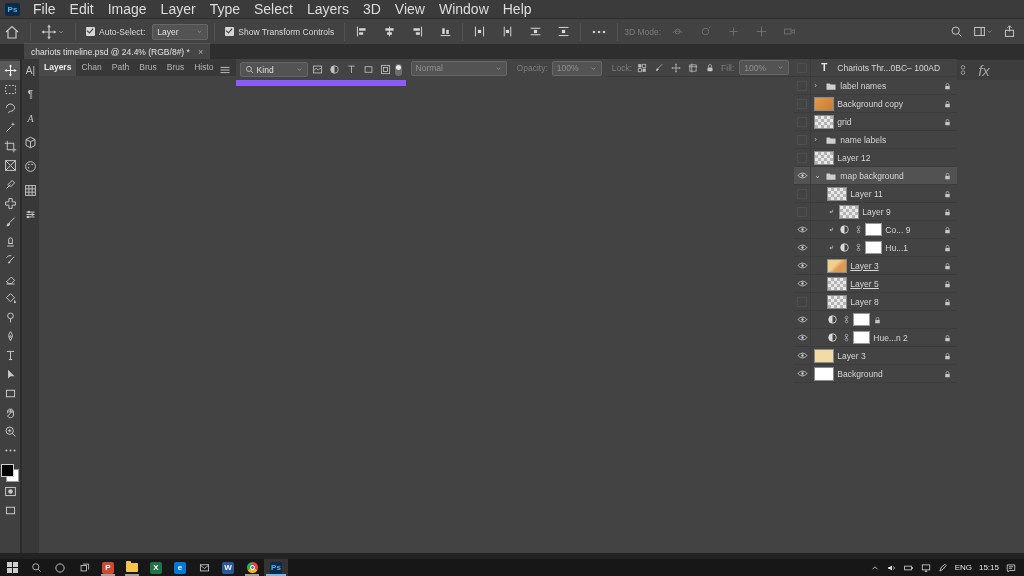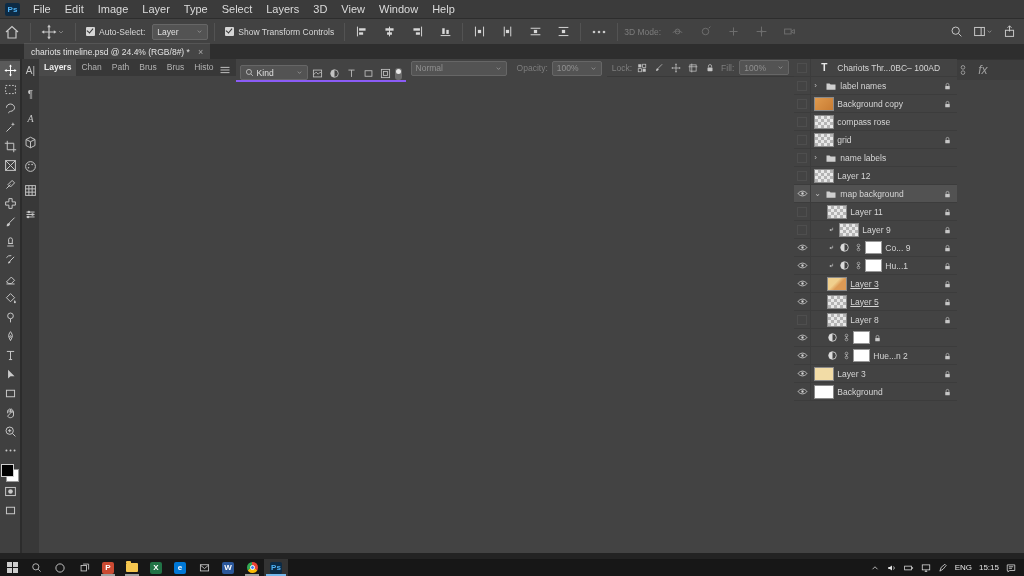--- a/index.html
+++ b/index.html
@@ -5,21 +5,21 @@
   html,body{margin:0;padding:0;background:#111;}
   body{width:1024px;height:576px;overflow:hidden;position:relative;
        font-family:"Liberation Sans","DejaVu Sans",sans-serif;
        -webkit-font-smoothing:antialiased;color:#d8d8d8;font-size:9px;}
   .abs{position:absolute;}
   .ic{display:inline-block;vertical-align:middle;stroke:currentColor;fill:none;stroke-width:1.2;}
   
   #menubar{left:0;top:0;width:1024px;height:18px;background:#3b3b3b;display:flex;align-items:center;z-index:5;}
   #ps-badge{width:15px;height:13px;margin:0 6px 0 5px;background:#0d2b45;color:#4fb3f6;
             font-size:8px;font-weight:bold;display:flex;align-items:center;justify-content:center;border-radius:2px;}
-  .menu-item{padding:0 7px;font-size:11px;color:#dcdcdc;line-height:18px;cursor:default;}
+  .menu-item{padding:0 7px;font-size:14px;color:#dcdcdc;line-height:18px;cursor:default;}
   
   #optionsbar{left:0;top:18px;width:1024px;height:26px;background:#424242;border-top:1px solid #2d2d2d;
               box-sizing:border-box;display:flex;align-items:center;font-size:8.5px;}
   .ob-sep{width:1px;height:18px;background:#535353;margin:0 6px;}
   .ob-ic{color:#c9c9c9;width:16px;height:16px;}
   .ob-btn{display:flex;align-items:center;padding:0 4px;}
   .checkbox{width:9px;height:9px;background:#d6d6d6;border-radius:1px;display:inline-block;margin-right:4px;position:relative;}
   .checkbox:after{content:"";position:absolute;left:2px;top:0px;width:3px;height:5px;border:solid #333;border-width:0 1.5px 1.5px 0;transform:rotate(40deg);}
   .dropdown{background:#535353;border:1px solid #666;border-radius:2px;height:14px;display:inline-flex;
             align-items:center;padding:0 4px;color:#e0e0e0;}
@@ -56,21 +56,21 @@
   #dock-icons{width:23px;background:#383838;border-left:1px solid #2c2c2c;box-sizing:border-box;
               display:flex;flex-direction:column;align-items:center;padding-top:4px;gap:9px;color:#c5c5c5;}
   .dock-ic{width:17px;height:15px;display:flex;align-items:center;justify-content:center;font-size:10px;}
   .dock-ic .ic{width:13px;height:13px;}
   
   #layers-panel{flex:1;background:#434343;display:flex;font-size:8.5px;}
   #lp-tabs{height:17px;background:#383838;display:flex;align-items:flex-end;color:#b2b2b2;}
   .lp-tab{padding:0 5px;height:17px;line-height:17px;}
   .lp-tab.active{background:#4a4a4a;color:#ececec;font-weight:bold;}
   #lp-menu{margin-left:auto;margin-right:5px;color:#cfcfcf;}
-  #lp-filter{height:21px;display:flex;align-items:flex-end;padding:0 4px;gap:3px;border-bottom:2px solid #8b5cf6;}
+  #lp-filter{height:21px;display:flex;align-items:center;padding:0 4px;gap:3px;border-bottom:6px solid #8b5cf6;}
   #kind-dd{width:58px;height:13px;}
   .f-ic{color:#c3c3c3;width:13px;height:13px;display:flex;align-items:center;justify-content:center;}
   #f-toggle{margin-left:auto;width:7px;height:12px;background:#6c6c6c;border-radius:3px;position:relative;}
   #f-toggle:after{content:"";position:absolute;left:1px;top:1px;width:5px;height:5px;border-radius:50%;background:#e8e8e8;}
   #lp-blend{height:18px;display:flex;align-items:center;padding:0 5px;gap:4px;}
   #blend-dd{width:86px;height:13px;color:#909090;justify-content:space-between;}
   #opacity-dd{width:40px;height:13px;color:#909090;justify-content:space-between;}
   #lp-lock{height:17px;display:flex;align-items:center;padding:0 5px;gap:5px;border-bottom:1px solid #393939;}
   .lock-ic{color:#c3c3c3;width:11px;height:11px;}
   #fill-dd{width:40px;height:13px;color:#909090;justify-content:space-between;}
@@ -92,21 +92,21 @@
   .chain-ic{width:8px;height:12px;color:#bdbdbd;flex:0 0 auto;}
   .mask{width:17px;height:13px;background:#fff;border:1px solid #999;box-sizing:border-box;flex:0 0 auto;}
   .lname{white-space:nowrap;overflow:hidden;text-overflow:ellipsis;color:#d6d6d6;flex:1;}
   .lname.u{text-decoration:underline;}
   .lock-badge{width:14px;color:#c6c6c6;flex:0 0 auto;}
   .lock-badge .ic{width:9px;height:10px;}
   #lp-space{flex:1;}
   #lp-bottom{height:20px;background:#3d3d3d;border-top:1px solid #333;display:flex;align-items:center;
              justify-content:flex-end;gap:9px;padding-right:10px;color:#9f9f9f;}
   #lp-bottom .ic{width:12px;height:12px;}
-  #fx-label{font-style:italic;font-size:12px;}
+  #fx-label{font-style:italic;font-size:15px;}
   
   #belowgap{left:0;top:553px;width:1024px;height:6px;background:#232323;}
   #taskbar{left:0;top:559px;width:1024px;height:17px;background:#171717;display:flex;align-items:center;z-index:6;}
   .tb-item{width:24px;height:17px;display:flex;align-items:center;justify-content:center;position:relative;color:#cfcfcf;}
   .tb-item .ic{width:12px;height:12px;}
   .tb-item.open:after{content:"";position:absolute;bottom:0;left:5px;right:5px;height:2px;background:#9e9e9e;}
   .tb-item.active-app{background:#333;}
   .tb-item.active-app:after{content:"";position:absolute;bottom:0;left:2px;right:2px;height:2px;background:#76b9ed;}
   .app-sq{width:12px;height:12px;border-radius:2px;color:#fff;font-size:8px;font-weight:bold;
           display:flex;align-items:center;justify-content:center;}
@@ -1096,30 +1096,20 @@
                 <path d="M5.5 7V5a2.5 2.5 0 015 0v2"></path>
               </svg></span>
           </span>
         </div>
         <div class="lrow ">
     <span class="eyebox">
             <span class="empty"></span>
           </span>
     <span class="rowbody">
             <span class="thumb checker"></span>
-            <span class="lname ">compass rose</span>
-            <span class="lock-badge"></span>
-          </span>
-        </div>
-        <div class="lrow ">
-    <span class="eyebox">
-            <span class="empty"></span>
-          </span>
-    <span class="rowbody">
-            <span class="thumb checker"></span>
             <span class="lname ">grid</span>
             <span class="lock-badge"><svg class="ic " style="width:9px;height:9px" viewBox="0 0 16 16">
                 <rect x="4" y="7" width="8" height="6" rx="1" fill="currentColor" stroke="none"></rect>
                 <path d="M5.5 7V5a2.5 2.5 0 015 0v2"></path>
               </svg></span>
           </span>
         </div>
         <div class="lrow ">
     <span class="eyebox">
             <span class="empty"></span>

